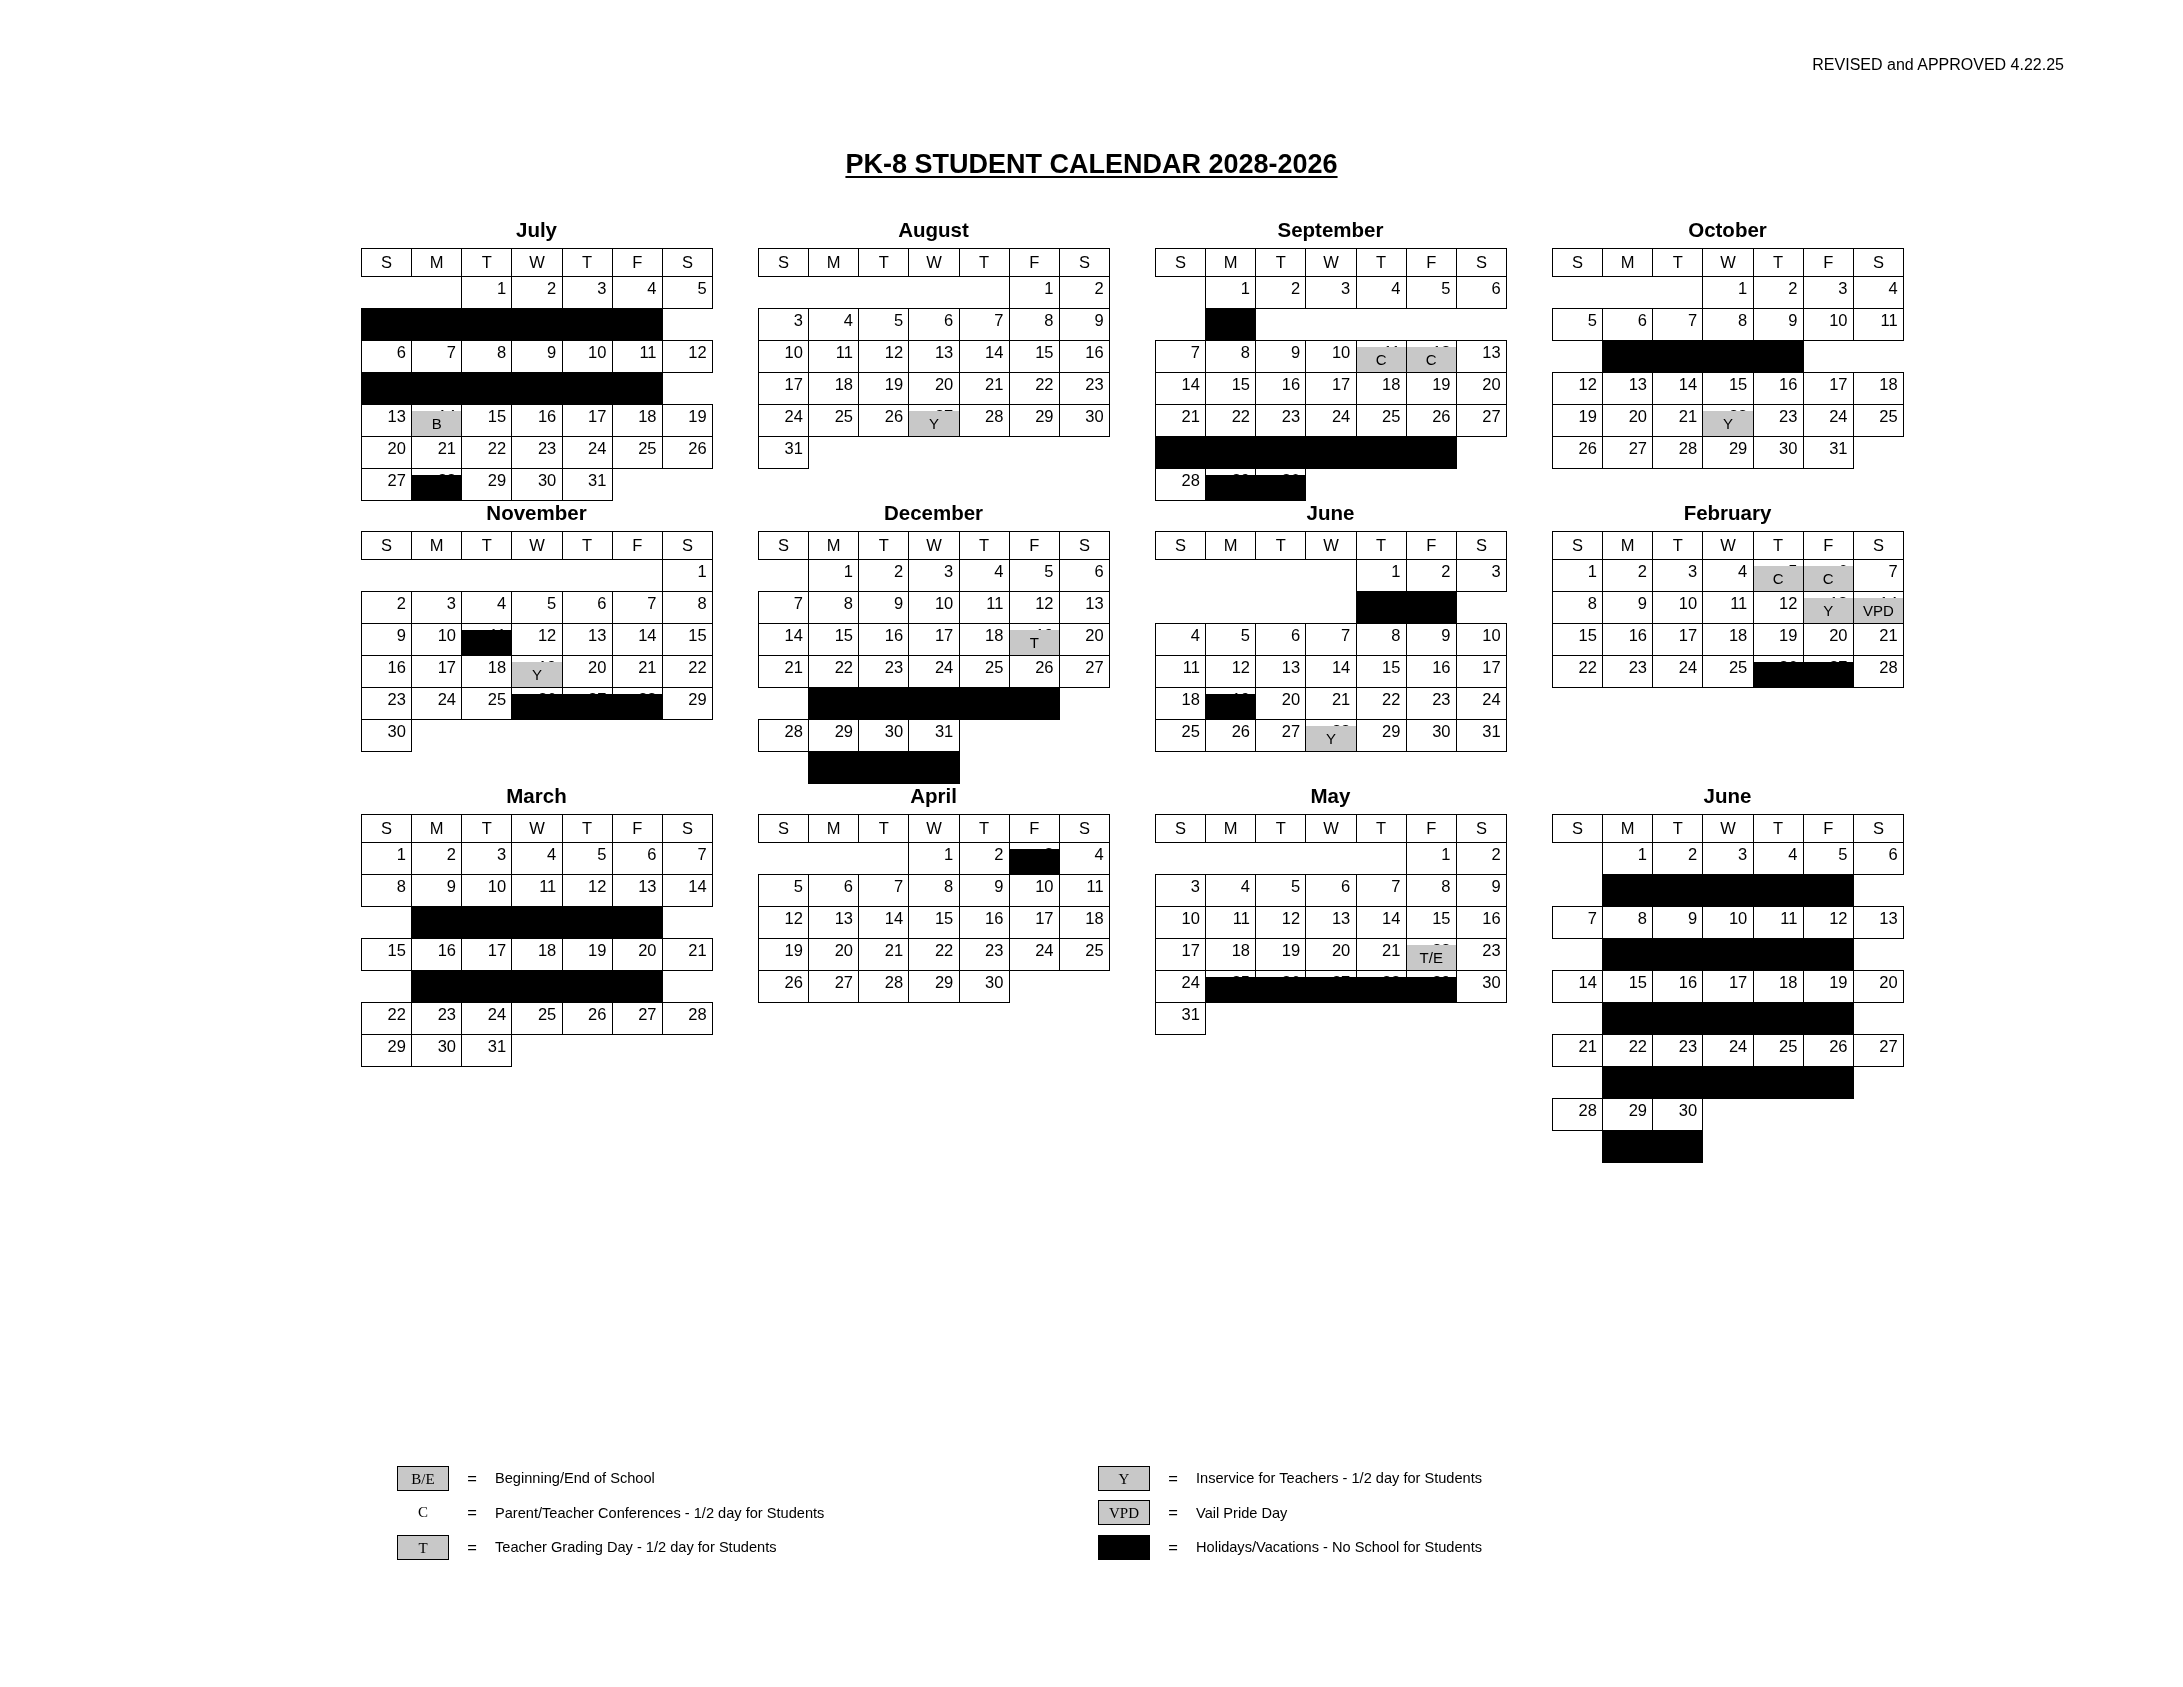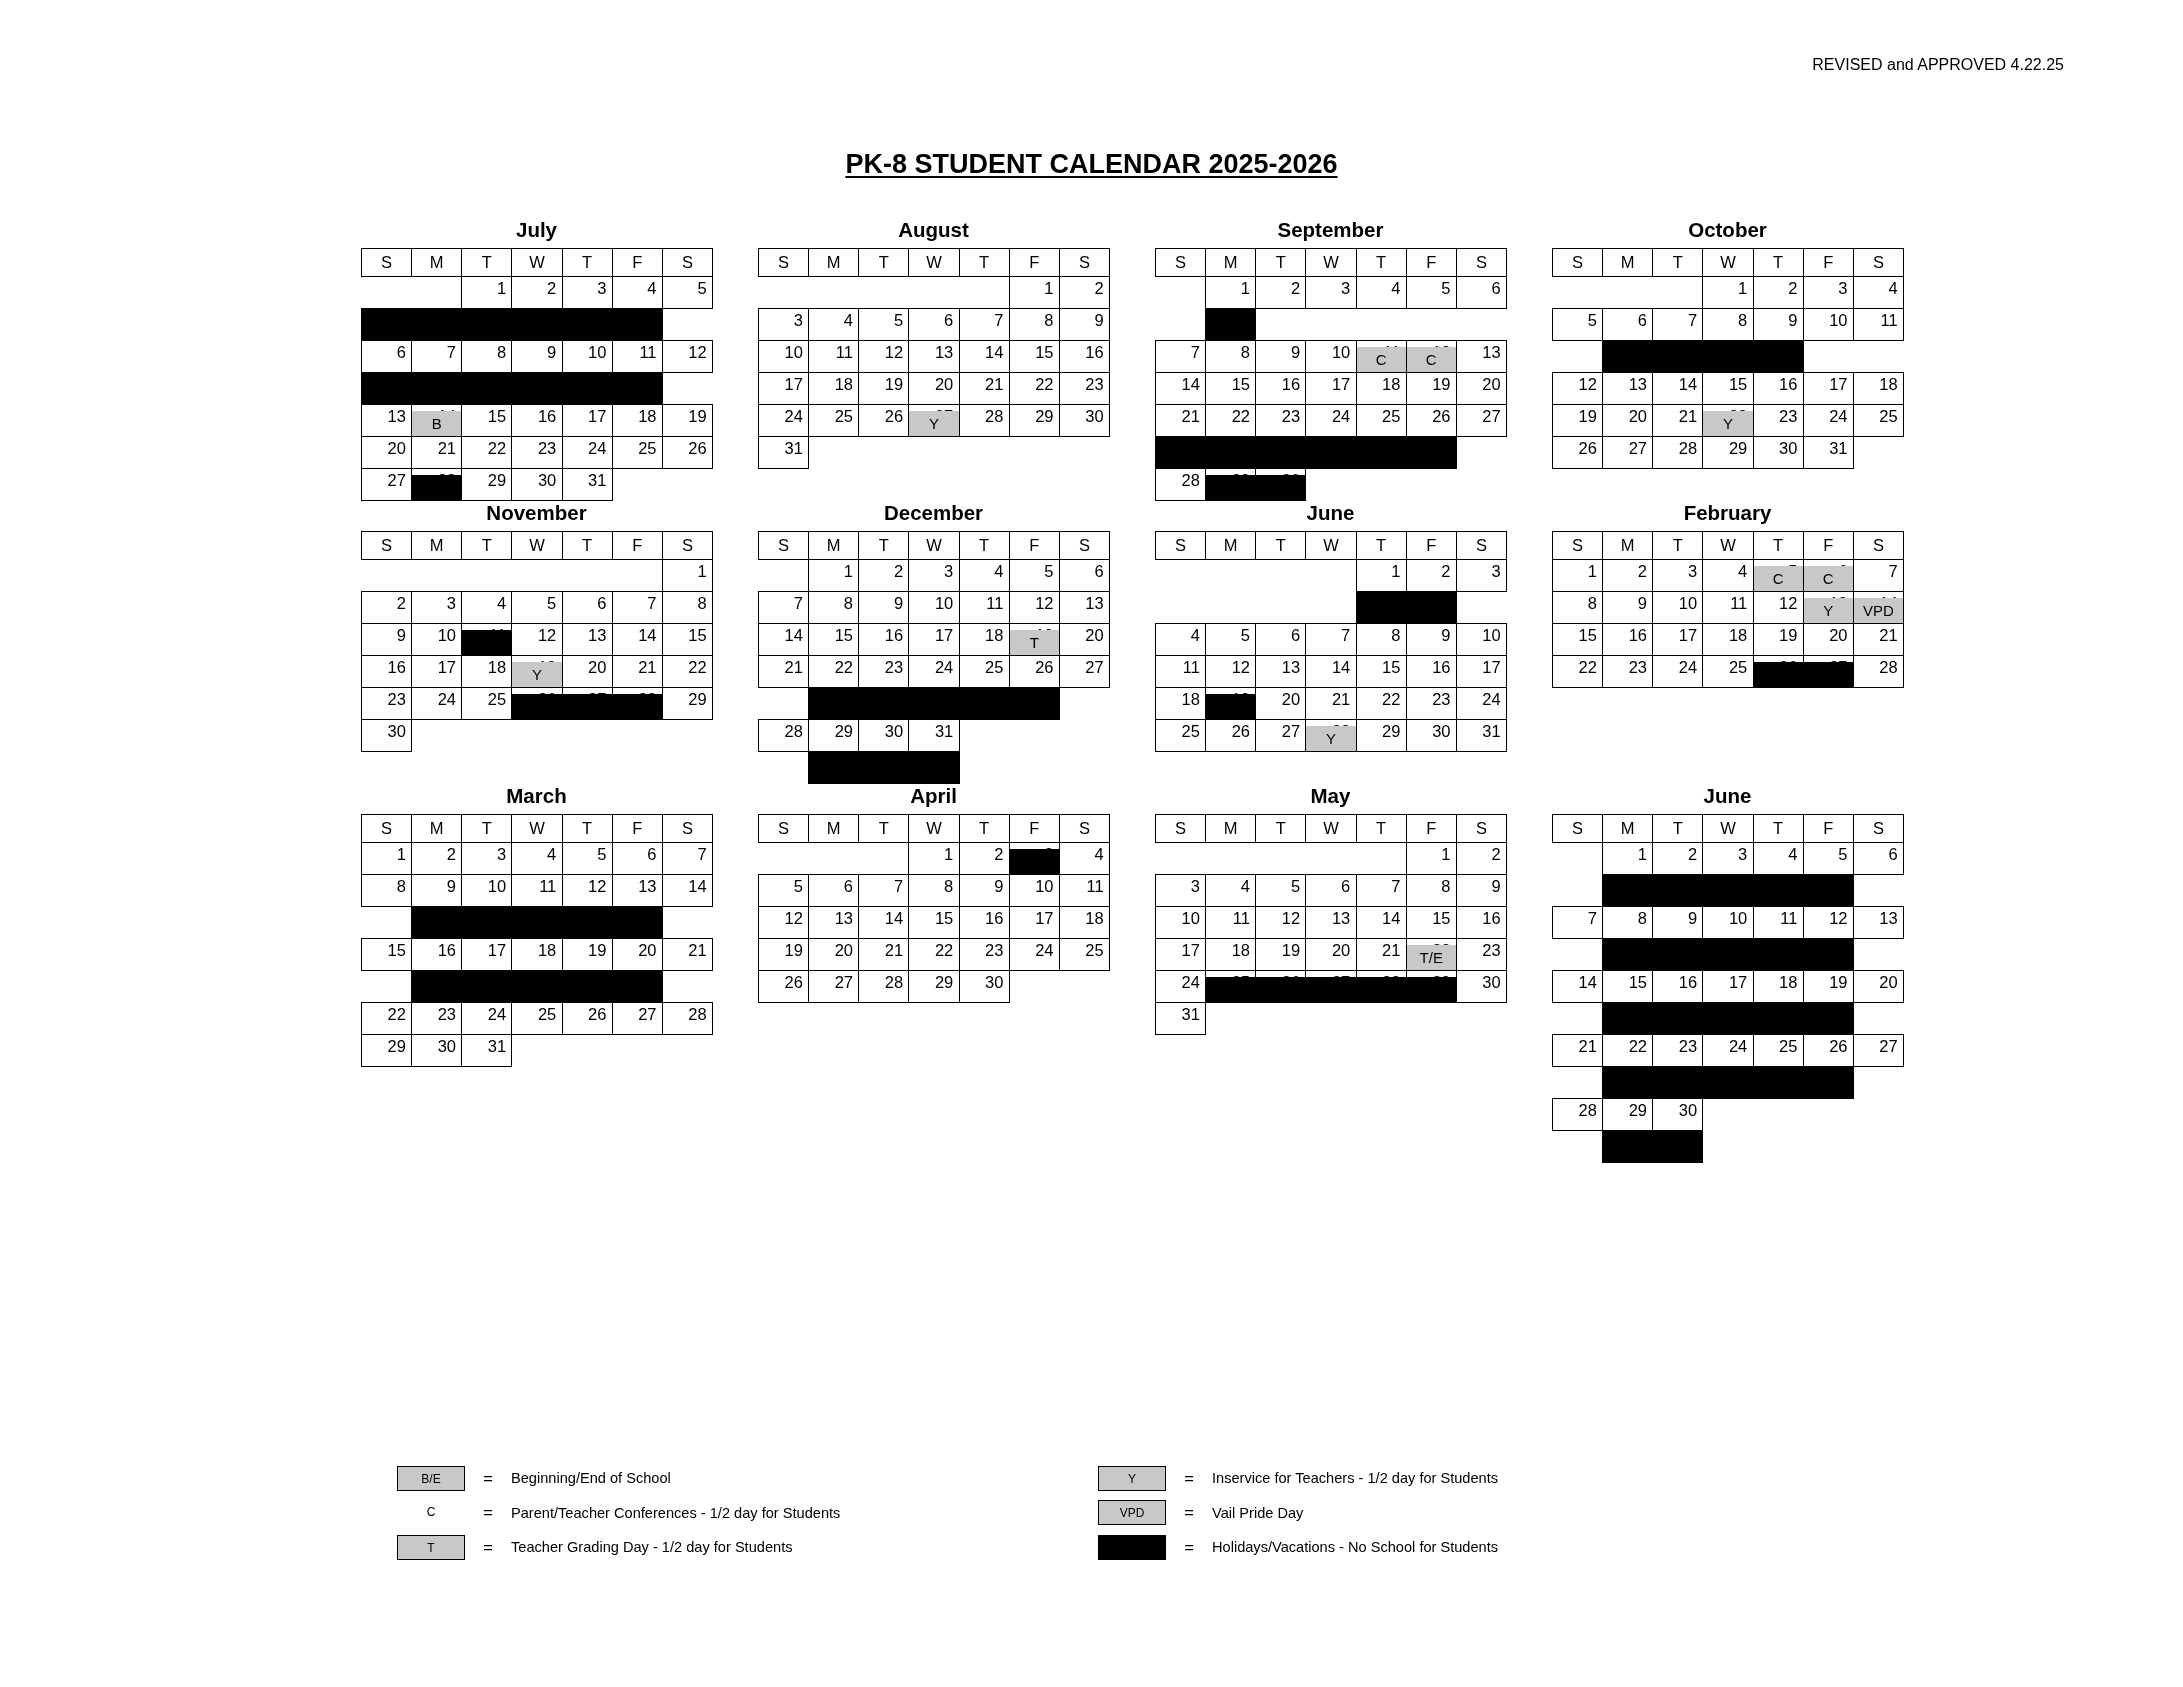--- a/index.html
+++ b/index.html
@@ -166,28 +166,29 @@
     gap: 8px;
   }
   .legend-col.left { width: 701px; }
   .legend-col.right { width: 688px; }
   .legend-item {
     display: flex;
     align-items: center;
     height: 26.5px;
   }
   .legend-key {
-    width: 68px;
+    width: 52px;
     height: 25px;
     line-height: 25px;
     text-align: center;
-    font-size: 12px;
+    font-size: 15px;
     border: 1px solid #000000;
     box-sizing: border-box;
     background: #ffffff;
+    font-family: Liberation Serif, serif;
   }
   .legend-key.grey { background: #c8c8c8; }
   .legend-key.black { background: #000000; border-color: #000000; }
   .legend-key.plain { border: none; background: transparent; }
   .legend-eq {
     width: 46px;
     text-align: center;
     font-size: 16.5px;
   }
   .legend-text {
@@ -196,21 +197,21 @@
 </style>
 </head>
 <body>
 
 <div class="page">
 
   <div class="header-row">
     <div class="revised-note">REVISED and APPROVED 4.22.25</div>
   </div>
 
-  <div class="main-title"><span>PK-8 STUDENT CALENDAR 2025-2026</span></div>
+  <div class="main-title"><span>PK-8 STUDENT CALENDAR 2028-2026</span></div>
 
   <div class="cal-grid">
       <div class="cal-row">
         <div class="month-block">
           <div class="month-name">July</div>
           <table class="month">
             <thead>
               <tr>
                 <th>S</th>
                 <th>M</th>

